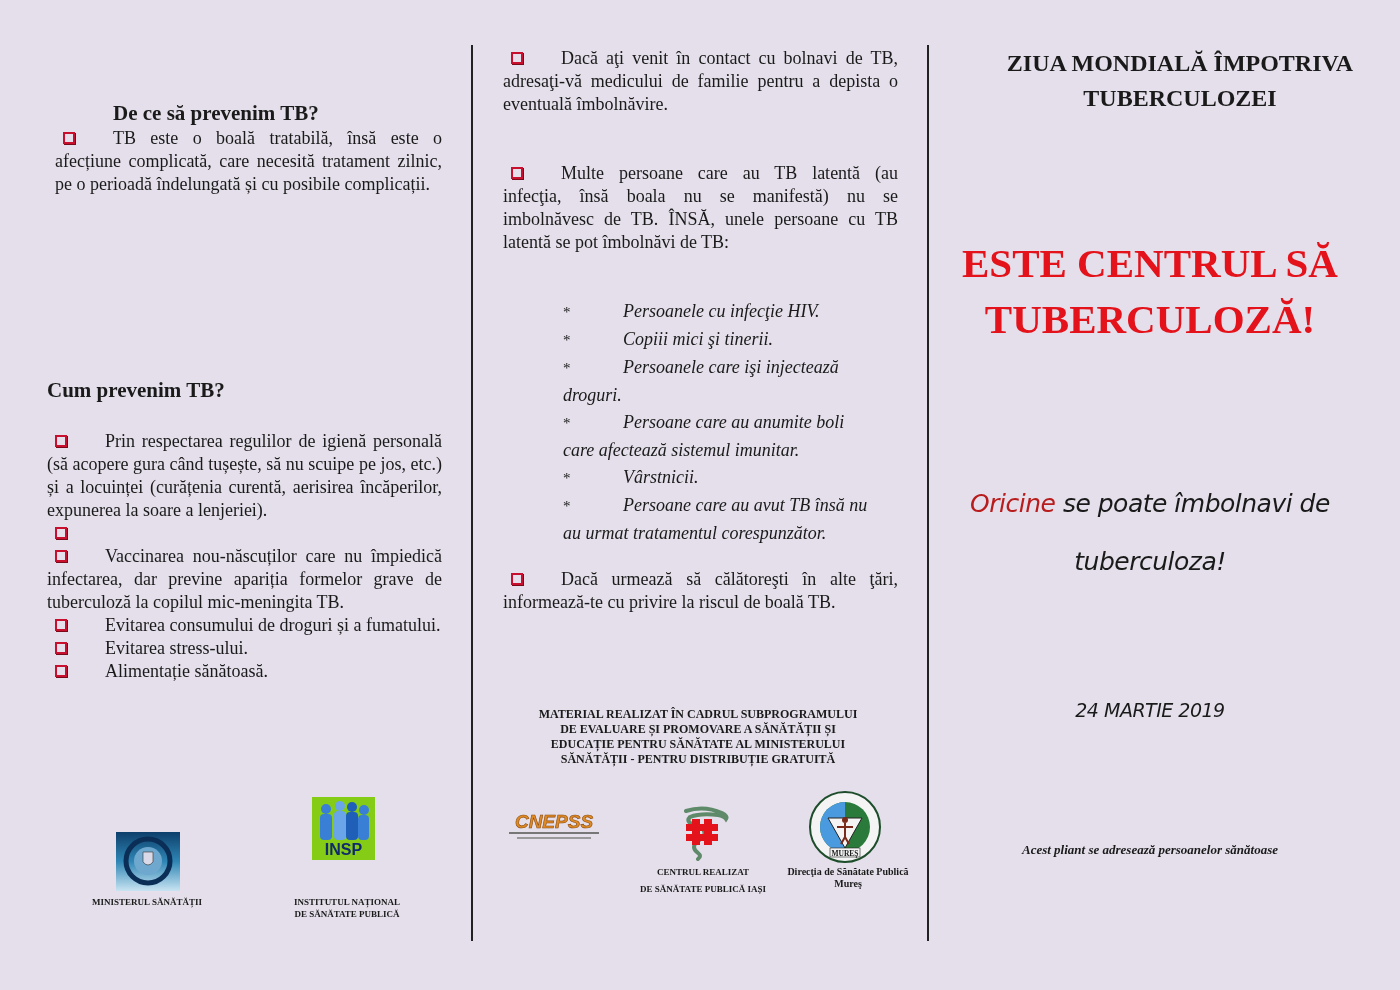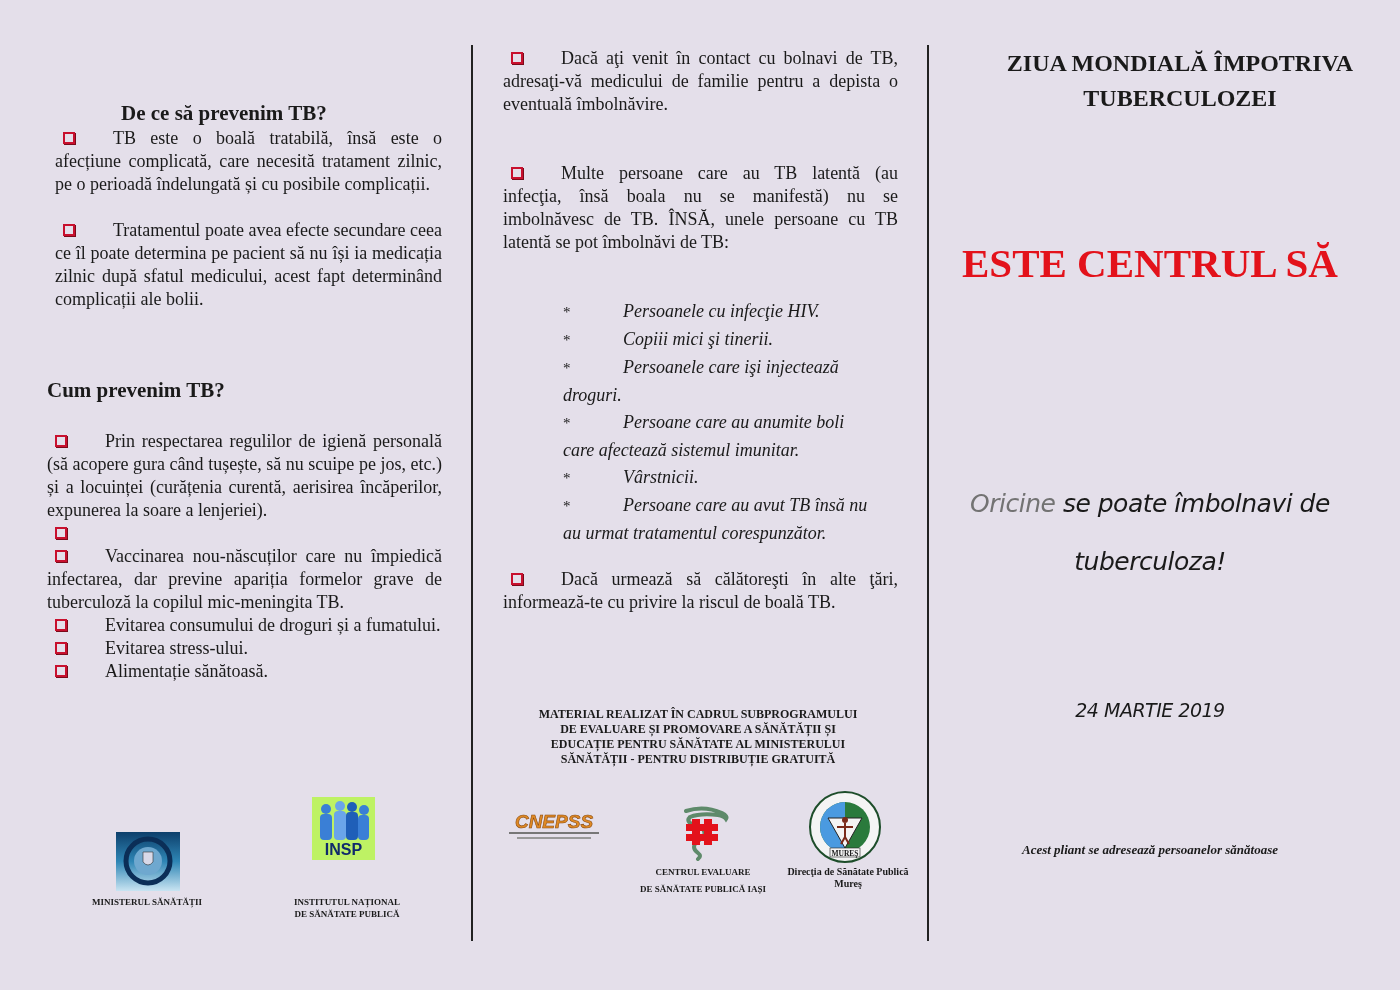--- a/index.html
+++ b/index.html
@@ -32,36 +32,35 @@
   .star { font-style:normal; display:inline-block; width:60px; font-size:15px; }
 
   .credit { position:absolute; font-weight:bold; font-size:12px; line-height:15px; text-align:center; }
   .small-cap { position:absolute; font-weight:bold; font-size:9px; line-height:12px; text-align:center; }
 
   .logo { position:absolute; }
 
   .title-black { position:absolute; font-weight:bold; font-size:24px; line-height:35px; text-align:center; width:420px; }
   .title-red { position:absolute; font-weight:bold; font-size:41px; line-height:56px; text-align:center; color:#e3121b; width:420px; }
   .script { position:absolute; font-family:"DejaVu Sans", sans-serif; font-style:italic; font-size:25px; text-align:center; width:420px; line-height:58px; letter-spacing:-0.5px; }
-  .script .red { color:#737373;text-align:center; }
+  .script .red { color:#b91c1c;text-align:center; }
   .date { position:absolute; font-family:"DejaVu Sans", sans-serif; font-style:italic; font-size:19px; text-align:center; width:420px; letter-spacing:-0.5px;margin-top:25px; }
   .audience { position:absolute; font-weight:bold; font-style:italic; font-size:13px; text-align:center; width:420px; }
 </style>
 </head>
 <body>
 
 <div class="divider" id="div1"></div>
 <div class="divider" id="div2"></div>
 
 <div class="panel" id="p1">
-  <div class="h1" style="left:74px; top:101px;">De ce să prevenim TB?</div>
+  <div class="h1" style="left:66px; top:101px;">De ce să prevenim TB?</div>
 
   <div class="block" style="left:8px; top:127px; width:387px;">
     <p class="par"><span class="bullet"></span><span>TB este o boală tratabilă, însă este o afecțiune complicată, care necesită tratament zilnic, pe o perioadă îndelungată și cu posibile complicații.</span></p>
-    <p class="par" style="margin-top:23px;"><span class="bullet"></span><span>Tratamentul poate avea efecte secundare ceea  ce îl poate determina pe pacient să nu își ia medicația zilnic după sfatul medicului, acest fapt determinând complicații ale bolii.</span></p>
   </div>
 
   <div class="h1" style="left:0px; top:378px;">Cum prevenim TB?</div>
 
   <div class="block" style="left:0px; top:430px; width:395px;">
     <p class="par"><span class="bullet"></span><span>Prin respectarea regulilor de igienă personală (să acopere gura când tușește, să nu scuipe pe jos, etc.) și a locuinței (curățenia curentă, aerisirea încăperilor, expunerea la soare a lenjeriei).</span></p>
     <p class="par"><span class="bullet"></span></p>
     <p class="par"><span class="bullet"></span><span>Vaccinarea nou-născuților care nu împiedică infectarea, dar previne apariția formelor grave de tuberculoză la copilul mic-meningita TB.</span></p>
     <p class="par"><span class="bullet"></span><span>Evitarea consumului de droguri și a fumatului.</span></p>
     <p class="par"><span class="bullet"></span><span>Evitarea stress-ului.</span></p>
@@ -78,21 +77,21 @@
         </linearGradient>
       </defs>
       <rect width="64" height="59" fill="url(#mg)"></rect>
       <circle cx="32" cy="29" r="22" fill="none" stroke="#0b2e57" stroke-width="5"></circle>
       <circle cx="32" cy="29" r="14" fill="#6fa8cf"></circle>
       <path d="M27 20 h10 v10 q-5 6 -10 0z" fill="#d9d9e8" stroke="#333" stroke-width="0.6"></path>
     </svg>
   </div>
   <div class="small-cap" style="left:20px; top:896px; width:160px;">MINISTERUL SĂNĂTĂȚII</div>
 
-  <div class="logo" style="left:265px; top:797px; width:63px; height:63px; background:#bef264;">
+  <div class="logo" style="left:265px; top:797px; width:63px; height:63px; background:#84cc16;">
     <svg width="63" height="63" viewBox="0 0 63 63">
       <g fill="#3a7fd6">
         <circle cx="14" cy="12" r="5"></circle>
           <rect x="8" y="17" width="12" height="26" rx="4"></rect>
         <circle cx="28" cy="9" r="5" fill="#6aa5ea"></circle>
           <rect x="22" y="14" width="12" height="29" rx="4" fill="#6aa5ea"></rect>
         <circle cx="40" cy="10" r="5" fill="#1f5fb8"></circle>
           <rect x="34" y="15" width="12" height="28" rx="4" fill="#1f5fb8"></rect>
         <circle cx="52" cy="13" r="5"></circle>
           <rect x="46" y="18" width="11" height="25" rx="4"></rect>
@@ -148,21 +147,21 @@
       <path d="M8 6 q18 -6 36 2 q6 3 4 6 q-2 -3 -8 -4 q-18 -2 -28 2 q-6 6 10 10 q10 6 -2 14 q-8 6 0 12 q4 3 0 6" fill="none" stroke="#5e8a6a" stroke-width="4" stroke-linecap="round"></path>
       <g fill="#e3121b">
         <rect x="14" y="14" width="8" height="26"></rect>
           <rect x="26" y="14" width="8" height="26"></rect>
         <rect x="8" y="19" width="32" height="7"></rect>
           <rect x="8" y="29" width="32" height="7"></rect>
       </g>
     </svg>
   </div>
   <div class="small-cap" style="left:120px; top:864px; width:160px; line-height:17px;">
-    <div>CENTRUL EVALUARE</div>
+    <div>CENTRUL REALIZAT</div>
     <div>DE SĂNĂTATE PUBLICĂ IAȘI</div>
   </div>
 
   <div class="logo" style="left:303px; top:790px; width:78px; height:74px;">
     <svg width="78" height="74" viewBox="0 0 78 74">
       <circle cx="39" cy="37" r="35" fill="#f4f4f4" stroke="#1d4d2a" stroke-width="2"></circle>
       <circle cx="39" cy="37" r="25" fill="#2a7a3c"></circle>
       <path d="M14 37 a25 25 0 0 1 25 -25 v50 a25 25 0 0 1 -25 -25z" fill="#4a9ae0"></path>
       <path d="M22 28 l17 30 l17 -30z" fill="#f4f4f4" stroke="#222" stroke-width="1"></path>
       <circle cx="39" cy="30" r="3" fill="#7a2a1a"></circle>
@@ -178,20 +177,21 @@
 </div>
 
 <div class="panel" id="p3">
   <div class="title-black" style="left:25px; top:46px;">
     <div>ZIUA MONDIALĂ  ÎMPOTRIVA</div>
     <div>TUBERCULOZEI</div>
   </div>
 
   <div class="title-red" style="left:-5px; top:235px;">
     <div>ESTE CENTRUL SĂ</div>
+    <div>TUBERCULOZĂ!</div>
   </div>
 
   <div class="script" style="left:-5px; top:475px;">
     <div><span class="red">Oricine</span><span> se poate îmbolnavi de</span></div>
     <div>tuberculoza!</div>
   </div>
 
   <div class="date" style="left:-5px; top:674px;">24 MARTIE 2019</div>
 
   <div class="audience" style="left:-5px; top:842px;">Acest pliant se adresează persoanelor sănătoase</div>

